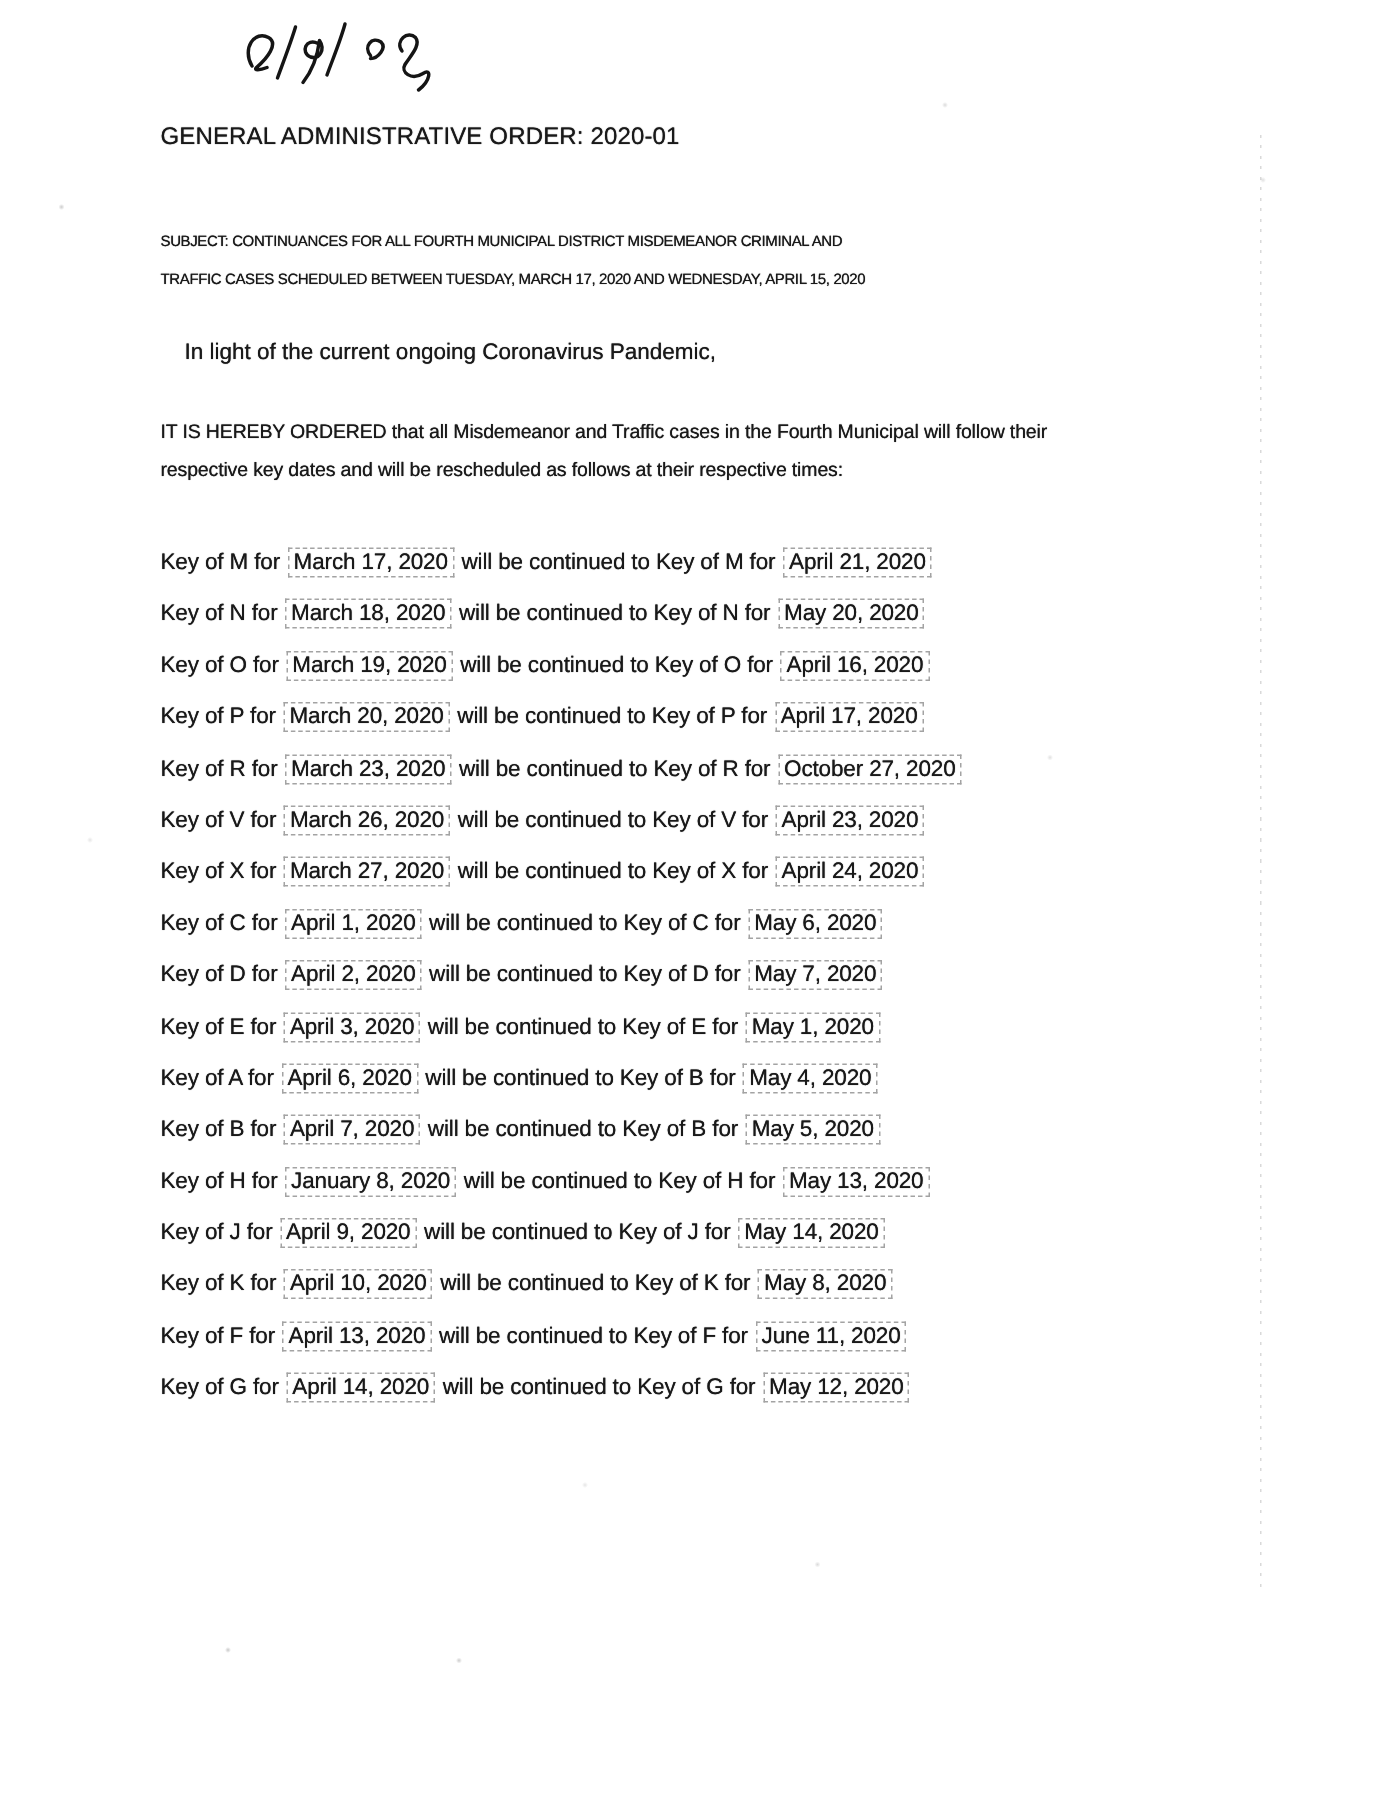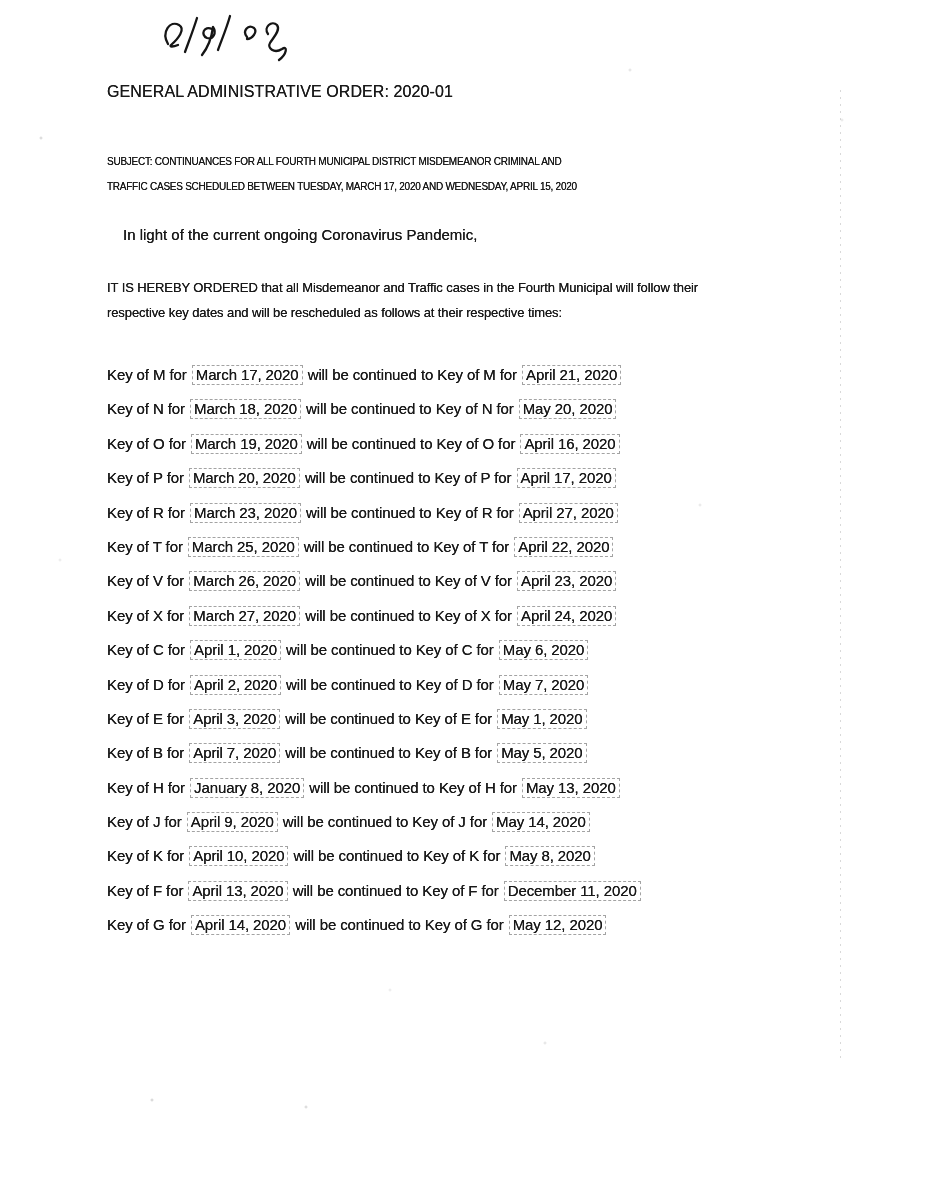--- a/index.html
+++ b/index.html
@@ -140,29 +140,29 @@
   <p class="order-para">
     <span>IT IS HEREBY ORDERED that all Misdemeanor and Traffic cases in the Fourth Municipal will follow their</span><br>
     <span>respective key dates and will be rescheduled as follows at their respective times:</span>
   </p>
 
   <div class="key-list" id="key-list">
       <div class="key-line"><span class="txt">Key of M for </span><span class="date-box">March 17, 2020</span><span class="txt"> will be continued to Key of M for </span><span class="date-box">April 21, 2020</span></div>
       <div class="key-line"><span class="txt">Key of N for </span><span class="date-box">March 18, 2020</span><span class="txt"> will be continued to Key of N for </span><span class="date-box">May 20, 2020</span></div>
       <div class="key-line"><span class="txt">Key of O for </span><span class="date-box">March 19, 2020</span><span class="txt"> will be continued to Key of O for </span><span class="date-box">April 16, 2020</span></div>
       <div class="key-line"><span class="txt">Key of P for </span><span class="date-box">March 20, 2020</span><span class="txt"> will be continued to Key of P for </span><span class="date-box">April 17, 2020</span></div>
-      <div class="key-line"><span class="txt">Key of R for </span><span class="date-box">March 23, 2020</span><span class="txt"> will be continued to Key of R for </span><span class="date-box">April 27, 2020</span></div>
-      <div class="key-line"><span class="txt">Key of T for </span><span class="date-box">March 25, 2020</span><span class="txt"> will be continued to Key of T for </span><span class="date-box">April 22, 2020</span></div>
+      <div class="key-line"><span class="txt">Key of R for </span><span class="date-box">March 23, 2020</span><span class="txt"> will be continued to Key of R for </span><span class="date-box">October 27, 2020</span></div>
       <div class="key-line"><span class="txt">Key of V for </span><span class="date-box">March 26, 2020</span><span class="txt"> will be continued to Key of V for </span><span class="date-box">April 23, 2020</span></div>
       <div class="key-line"><span class="txt">Key of X for </span><span class="date-box">March 27, 2020</span><span class="txt"> will be continued to Key of X for </span><span class="date-box">April 24, 2020</span></div>
       <div class="key-line"><span class="txt">Key of C for </span><span class="date-box">April 1, 2020</span><span class="txt"> will be continued to Key of C for </span><span class="date-box">May 6, 2020</span></div>
       <div class="key-line"><span class="txt">Key of D for </span><span class="date-box">April 2, 2020</span><span class="txt"> will be continued to Key of D for </span><span class="date-box">May 7, 2020</span></div>
       <div class="key-line"><span class="txt">Key of E for </span><span class="date-box">April 3, 2020</span><span class="txt"> will be continued to Key of E for </span><span class="date-box">May 1, 2020</span></div>
+      <div class="key-line"><span class="txt">Key of A for </span><span class="date-box">April 6, 2020</span><span class="txt"> will be continued to Key of B for </span><span class="date-box">May 4, 2020</span></div>
       <div class="key-line"><span class="txt">Key of B for </span><span class="date-box">April 7, 2020</span><span class="txt"> will be continued to Key of B for </span><span class="date-box">May 5, 2020</span></div>
       <div class="key-line"><span class="txt">Key of H for </span><span class="date-box">January 8, 2020</span><span class="txt"> will be continued to Key of H for </span><span class="date-box">May 13, 2020</span></div>
       <div class="key-line"><span class="txt">Key of J for </span><span class="date-box">April 9, 2020</span><span class="txt"> will be continued to Key of J for </span><span class="date-box">May 14, 2020</span></div>
       <div class="key-line"><span class="txt">Key of K for </span><span class="date-box">April 10, 2020</span><span class="txt"> will be continued to Key of K for </span><span class="date-box">May 8, 2020</span></div>
-      <div class="key-line"><span class="txt">Key of F for </span><span class="date-box">April 13, 2020</span><span class="txt"> will be continued to Key of F for </span><span class="date-box">December 11, 2020</span></div>
+      <div class="key-line"><span class="txt">Key of F for </span><span class="date-box">April 13, 2020</span><span class="txt"> will be continued to Key of F for </span><span class="date-box">June 11, 2020</span></div>
       <div class="key-line"><span class="txt">Key of G for </span><span class="date-box">April 14, 2020</span><span class="txt"> will be continued to Key of G for </span><span class="date-box">May 12, 2020</span></div>
     </div>
 
   <div class="scan-edge"></div>
 </div>
 
 </body></html>

